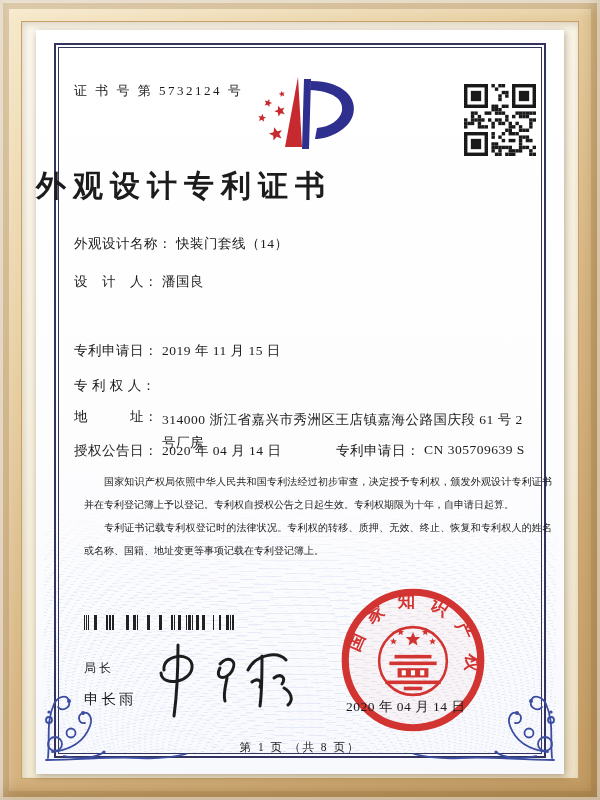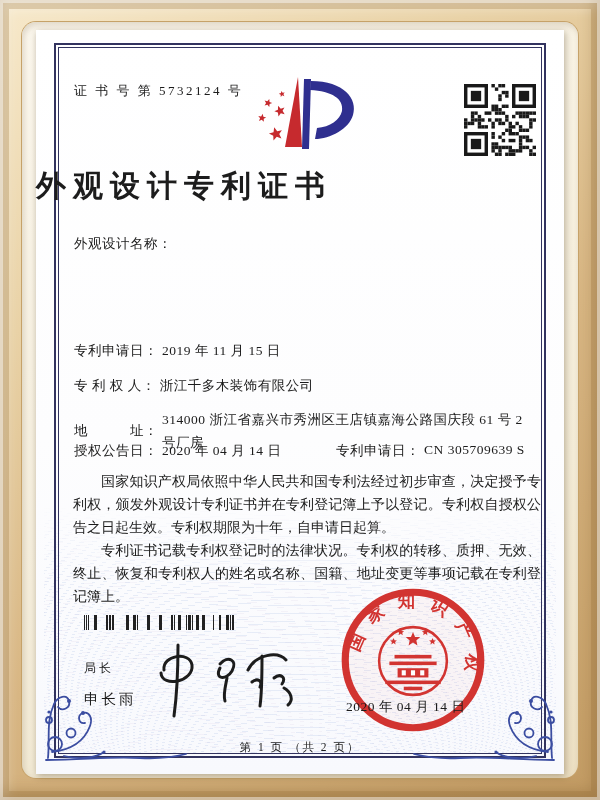--- a/index.html
+++ b/index.html
@@ -7,21 +7,21 @@
          font-family:"Liberation Serif","DejaVu Serif",serif;color:#1c1c1c;}
   
   .frame{position:absolute;inset:0;
     background:linear-gradient(145deg,#f7e9cb 0%,#e9d2a6 28%,#d8b683 58%,#c29b63 100%);
     box-shadow:inset 0 0 0 3px rgba(255,255,255,.45),
                inset 0 0 0 9px rgba(150,110,55,.28),
                inset -5px -7px 16px rgba(110,75,30,.35),
                inset 5px 7px 14px rgba(255,255,255,.5);}
   .mat{position:absolute;inset:22px;
     background:linear-gradient(150deg,#fcf8ee 0%,#f3ebd6 70%,#ecdfc2 100%);
-    box-shadow:0 0 0 1px #c6a269, inset 2px 3px 6px rgba(90,60,20,.18);border-radius:14px;}
+    box-shadow:0 0 0 1px #c6a269, inset 2px 3px 6px rgba(90,60,20,.18);}
   .paper{position:absolute;left:14px;right:14px;top:8px;bottom:4px;
     background:linear-gradient(180deg,#ffffff 0%,#fdfdfe 55%,#f8f9fd 100%);
     box-shadow:1px 2px 7px rgba(60,40,10,.35);}
   
   .rule{position:absolute;left:18px;right:18px;top:13px;bottom:16px;
     border:2px solid var(--border-navy,#32335f);pointer-events:none;}
   .rule::after{content:"";position:absolute;inset:2px;border:1px solid var(--border-navy,#32335f);}
   
   .waves{position:absolute;left:8px;right:8px;bottom:20px;height:250px;opacity:.5;pointer-events:none;
     background:
@@ -29,30 +29,30 @@
       repeating-radial-gradient(120% 85% at 25% 150%, rgba(160,130,190,.14) 0 1px, transparent 1px 11px);
     -webkit-mask:linear-gradient(180deg,transparent 0,#000 35%);
             mask:linear-gradient(180deg,transparent 0,#000 35%);}
   
   .cert-no{position:absolute;left:38px;top:52px;font-size:13px;letter-spacing:2.5px;}
   .logo{position:absolute;left:218px;top:42px;width:112px;height:92px;}
   .qr{position:absolute;left:428px;top:54px;width:72px;height:72px;}
   .title{position:absolute;left:0;right:0;top:136px;text-align:left;
          font-size:30px;font-weight:bold;letter-spacing:7px;}
   .row{position:absolute;left:38px;right:34px;font-size:13.5px;letter-spacing:.5px;
-       display:flex;align-items:center;}
+       display:flex;align-items:flex-start;}
   .row .lab{white-space:pre;flex:none;}
   .row .val{margin-left:4px;}
   .r1{top:205px}.r2{top:243px}.r3{top:278px}.r4{top:312px}.r5{top:347px}
   .r6{top:378px}.r6 .val{max-width:392px;line-height:23px;}
   .r7{top:412px}
   .pair2{position:absolute;left:262px;top:0;display:flex;}
   .pair2 .lab{white-space:pre;}
-  .body-text{position:absolute;left:37px;width:468px;top:440px;
-       font-size:14px;line-height:23px;text-align:justify;}
+  .body-text{position:absolute;left:48px;width:468px;top:440px;
+       font-size:10px;line-height:23px;text-align:justify;}
   .body-text p{margin:0;text-indent:2em;}
   .barcode{position:absolute;left:48px;top:585px;width:152px;height:15px;}
   .sig-title{position:absolute;left:48px;top:630px;font-size:12px;letter-spacing:3px;}
   .sig-name{position:absolute;left:48px;top:660px;font-size:14.5px;letter-spacing:3px;}
   .signature{position:absolute;left:112px;top:610px;width:172px;height:82px;}
   .seal{position:absolute;left:300px;top:553px;width:154px;height:154px;opacity:.92;}
   .seal-date{position:absolute;left:310px;top:668px;width:150px;font-size:13.5px;letter-spacing:.5px;z-index:3;}
   .footer{position:absolute;left:0;right:0;top:710px;text-align:center;font-size:11.5px;letter-spacing:2px;}
   .fl{position:absolute;width:150px;height:110px;bottom:8px;}
   .fl-bl{left:4px;} .fl-br{right:4px;transform:scaleX(-1);}
@@ -210,28 +210,32 @@
             <rect x="48" y="68.57142857142857" width="3.4285714285714284" height="3.4285714285714284" fill="#191919"></rect>
             <rect x="65.14285714285714" y="68.57142857142857" width="3.4285714285714284" height="3.4285714285714284" fill="#191919"></rect>
             <rect x="68.57142857142857" y="68.57142857142857" width="3.4285714285714284" height="3.4285714285714284" fill="#191919"></rect>
           </g>
       </svg>
 
       <div class="title">外观设计专利证书</div>
 
       <div class="row r1">
         <span class="lab">外观设计名称：</span>
+        <span class="val">快装门套线（14）</span>
+      </div>
+      <div class="row r2">
+        <span class="lab">设　计　人：</span>
+        <span class="val">潘国良</span>
       </div>
       <div class="row r4">
         <span class="lab">专利申请日：</span>
         <span class="val">2019 年 11 月 15 日</span>
       </div>
       <div class="row r5">
         <span class="lab">专 利 权 人：</span>
-        <span class="val">浙江千多木装饰有限公司</span>
       </div>
       <div class="row r6">
         <span class="lab">地　　　址：</span>
         <span class="val">314000 浙江省嘉兴市秀洲区王店镇嘉海公路国庆段 61 号 2 号厂房</span>
       </div>
       <div class="row r7">
         <span class="lab">授权公告日：</span>
         <span class="val">2020 年 04 月 14 日</span>
         <span class="pair2">
           <span class="lab">专利申请日：</span>
@@ -313,21 +317,21 @@
           <rect x="48" y="95" width="54" height="3.5"></rect>
           <rect x="64" y="85" width="4" height="5" fill="#fff"></rect>
           <rect x="73" y="85" width="4" height="5" fill="#fff"></rect>
           <rect x="82" y="85" width="4" height="5" fill="#fff"></rect>
           <rect x="66" y="101" width="18" height="3.5"></rect>
         </g>
       </svg>
 
       <div class="seal-date">2020 年 04 月 14 日</div>
 
-      <div class="footer">第 1 页 （共 2 页）</div>
+      <div class="footer">第 1 页 （共 8 页）</div>
 
       <svg class="fl fl-bl" viewBox="0 0 150 110">
         <g fill="none" stroke="#3b4da1" stroke-width="1.8" stroke-linecap="round">
           <path d="M6,104 C44,104 70,100 100,102 C118,103 134,101 146,98"></path>
           <path d="M8,102 C10,80 6,66 14,48 C18,40 27,38 29,45 C31,52 22,56 18,51"></path>
           <path d="M12,96 C30,94 44,86 50,70 C53,62 49,55 43,57 C37,59 38,68 45,67"></path>
           <path d="M24,100 C40,104 56,102 64,96"></path>
           <circle cx="15" cy="88" r="7"></circle>
           <circle cx="31" cy="77" r="4.5"></circle>
           <circle cx="9" cy="64" r="3"></circle>

